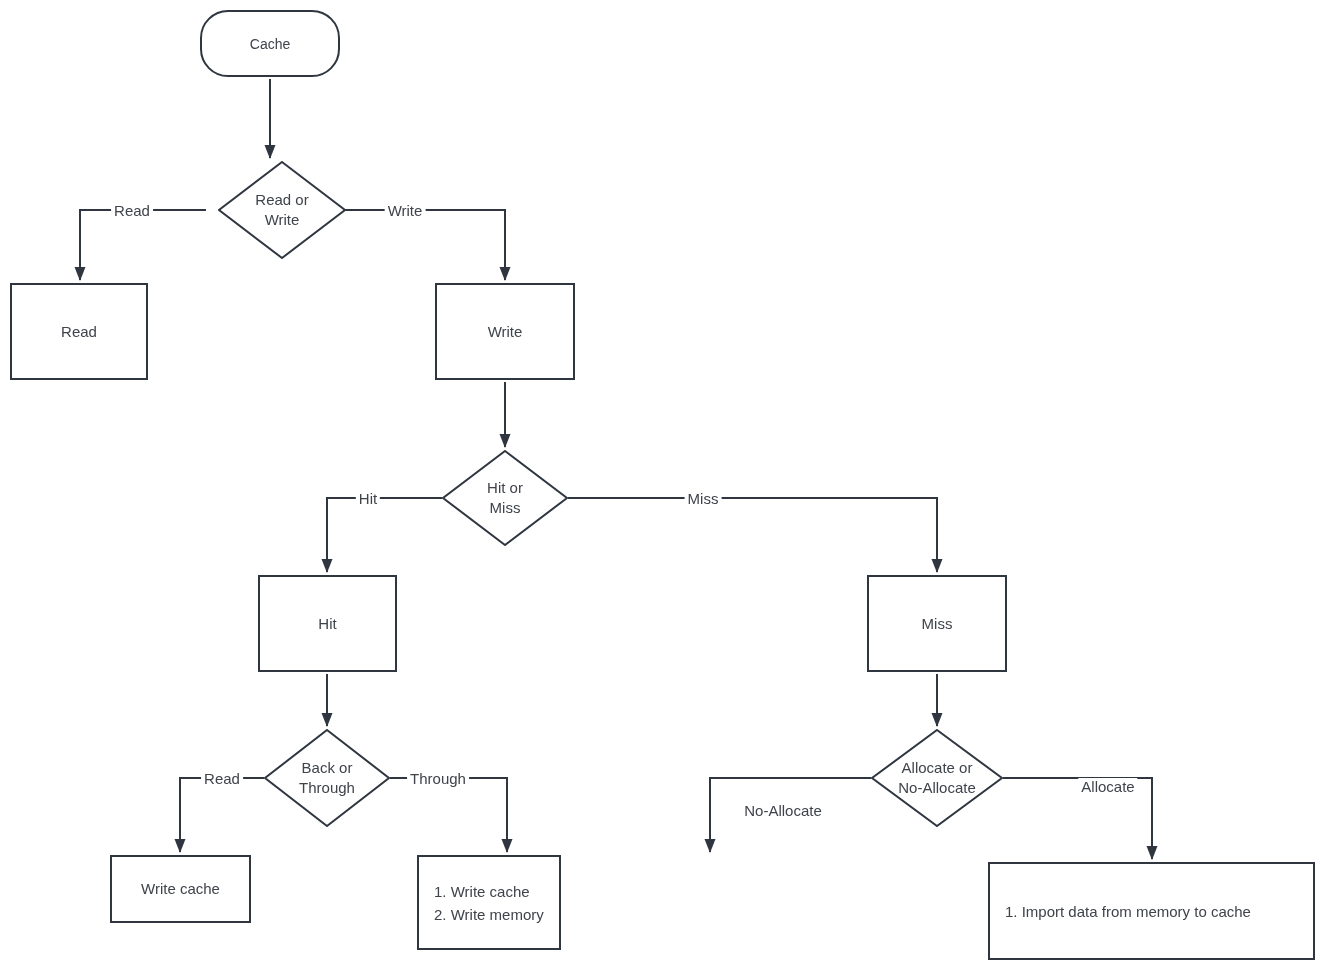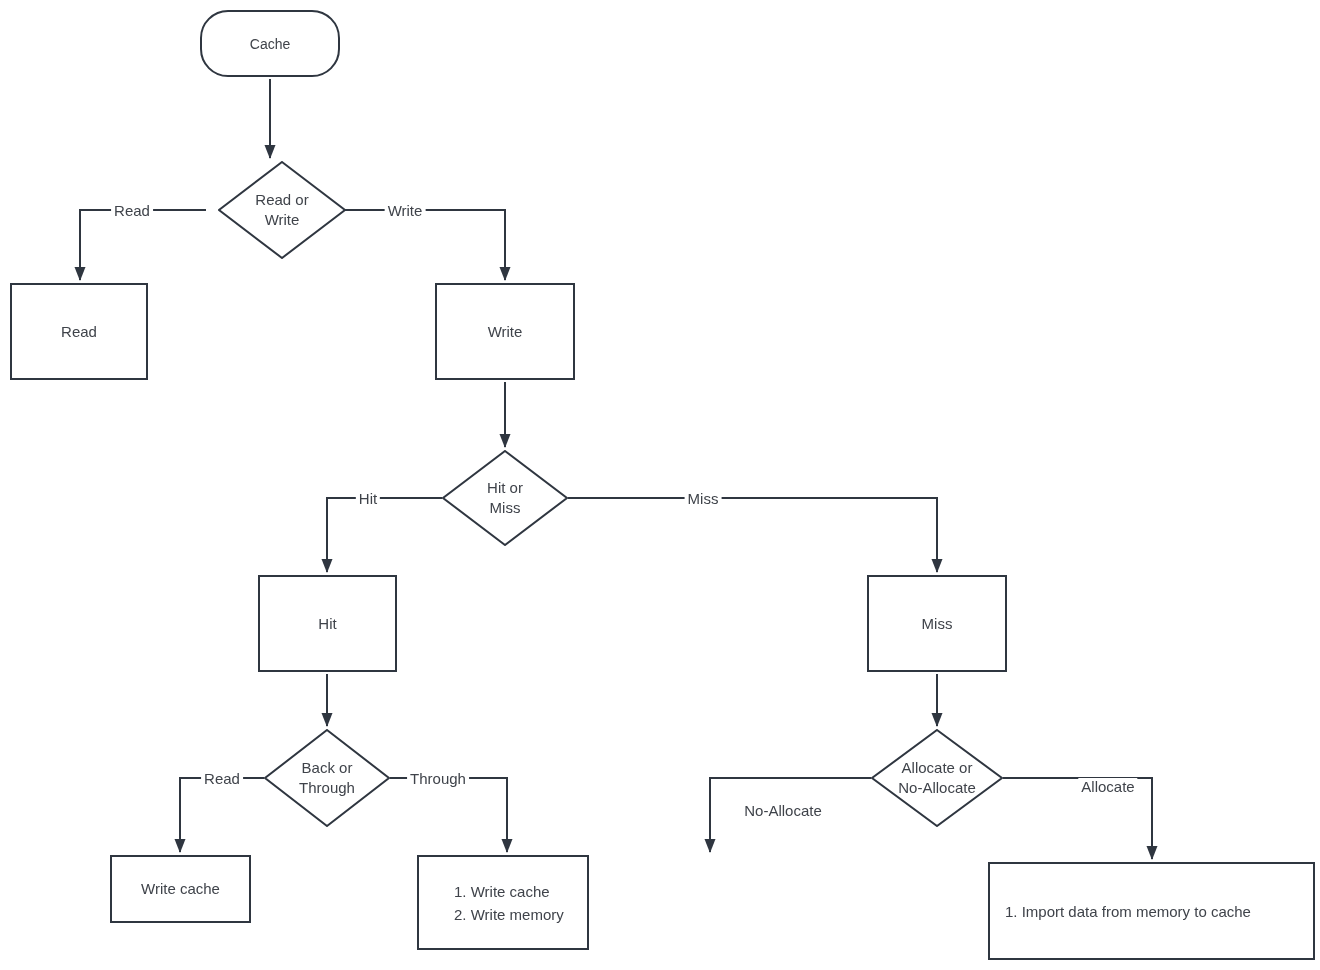--- a/index.html
+++ b/index.html
@@ -155,21 +155,21 @@
     <svg viewBox="0 0 126 98" preserveAspectRatio="none">
       <polygon points="63,1 125,49 63,97 1,49"></polygon>
     </svg>
     <div class="nlabel lbl-w80">Back or Through</div>
   </div>
 
   <div class="node rect" style="left:110px; top:855px; width:141px; height:68px;">
     <div class="nlabel">Write cache</div>
   </div>
 
-  <div class="node rect list" style="left:417px; top:855px; width:172px; height:95px;padding-left:20px;">
+  <div class="node rect list" style="left:417px; top:855px; width:144px; height:95px;">
     <div class="list-lines">
       <div class="list-line">1. Write cache</div>
       <div class="list-line">2. Write memory</div>
     </div>
   </div>
 
   <div class="node diamond" style="left:871px; top:729px; width:132px; height:98px;">
     <svg viewBox="0 0 132 98" preserveAspectRatio="none">
       <polygon points="66,1 131,49 66,97 1,49"></polygon>
     </svg>

